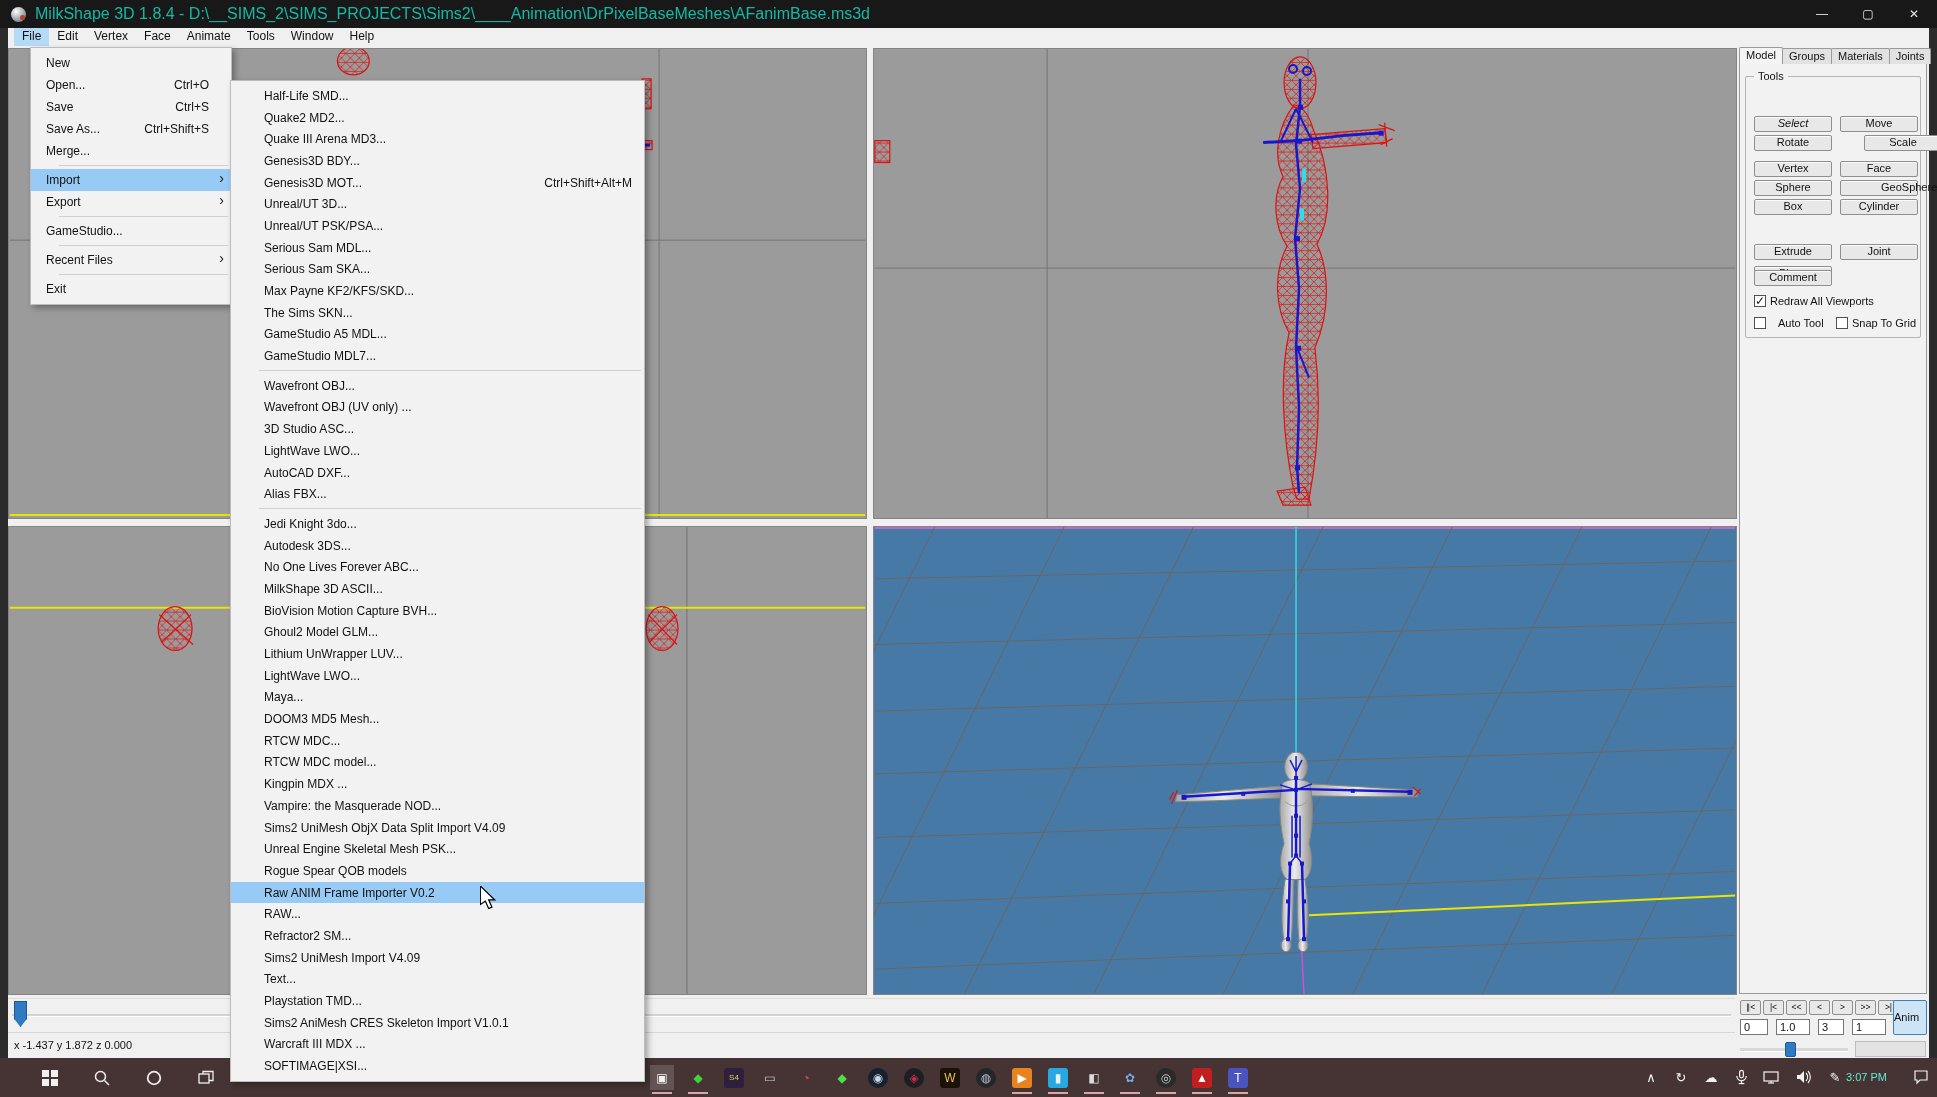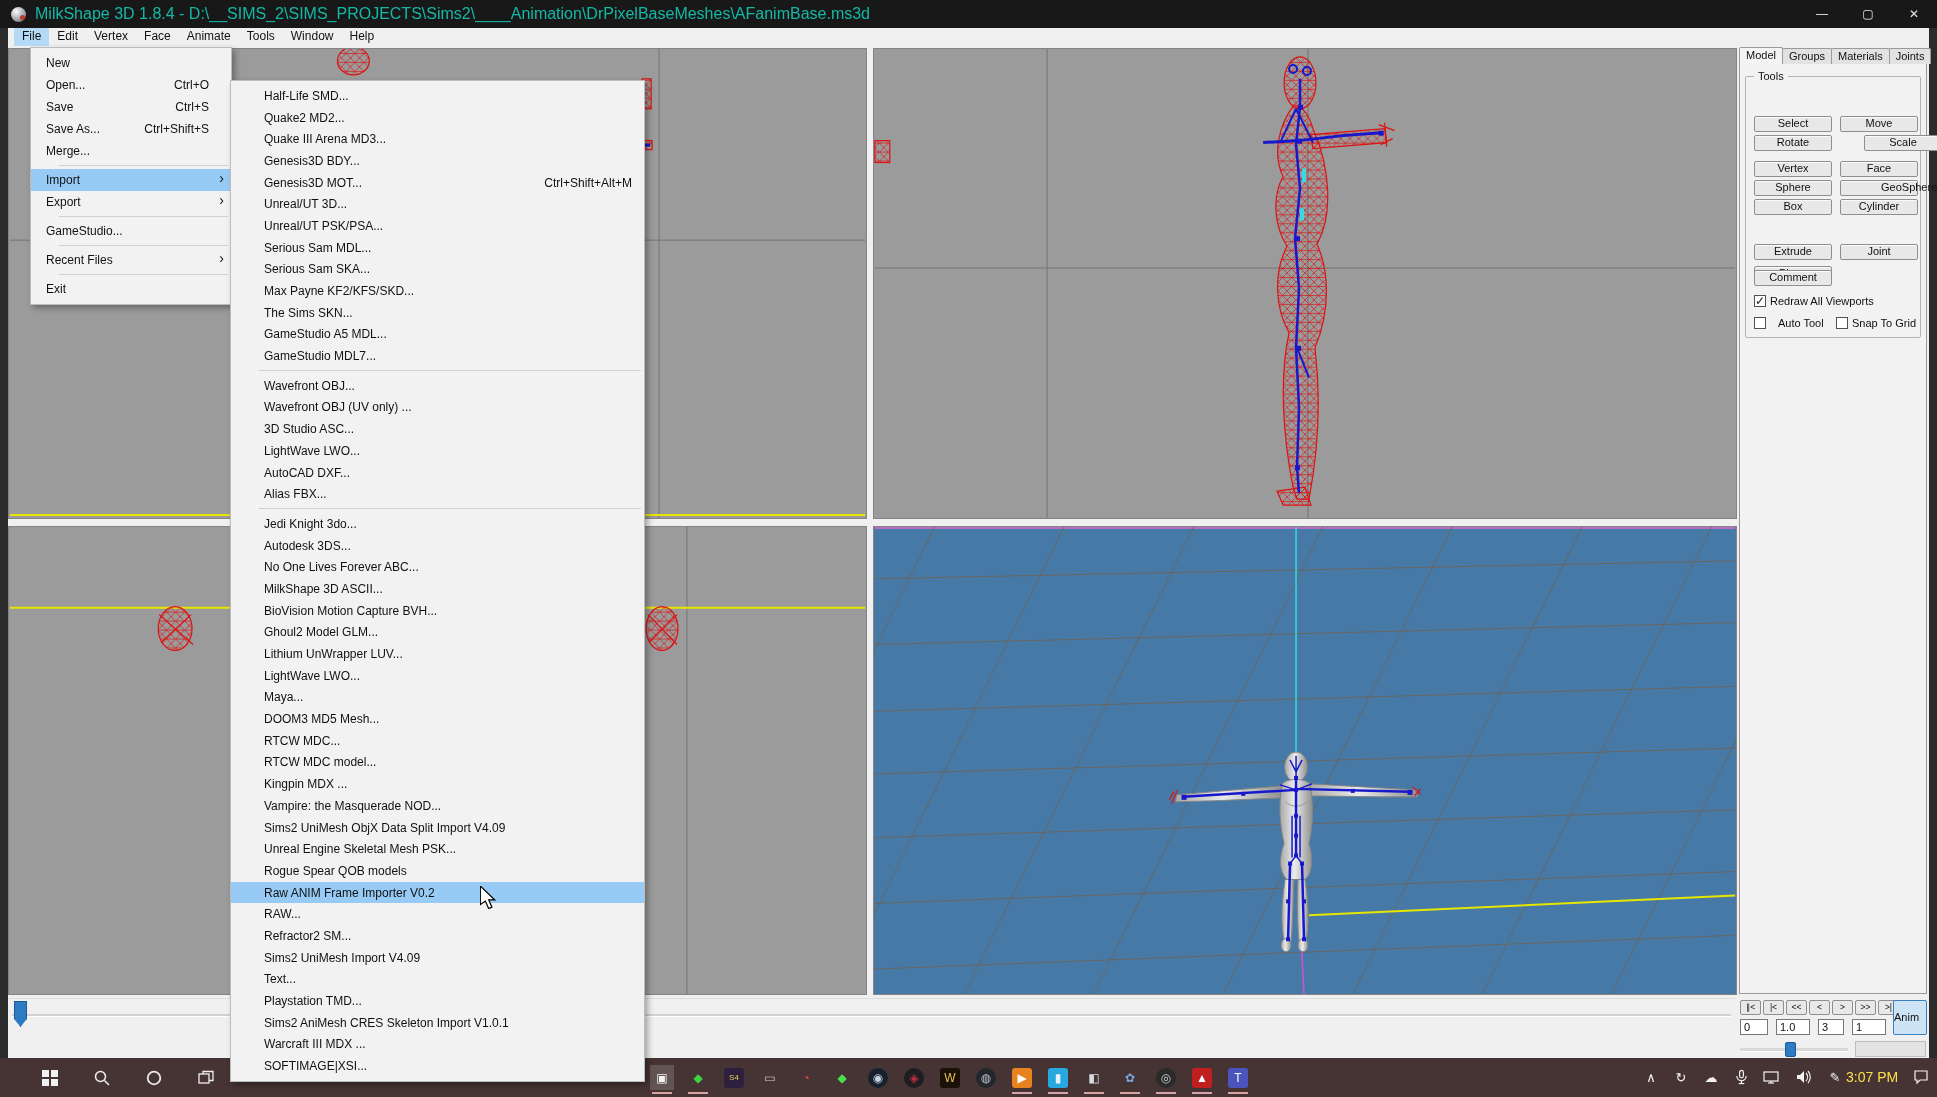--- a/index.html
+++ b/index.html
@@ -80,21 +80,21 @@
   #import-menu .menu-sep{height:8px}
   .menu-sep::after{content:"";position:absolute;left:28px;right:3px;top:3px;border-top:1px solid #d0d0d0}
 
   
   .taskbar{position:absolute;left:0;top:1058px;width:1937px;height:39px;background:var(--taskbar,#463434);z-index:40;color:#f0f0f0}
   .tb-tile{position:absolute;top:7px;width:24px;height:25px;display:flex;align-items:center;justify-content:center}
   .tb-tile.active{background:rgba(255,255,255,.16)}
   .tb-glyph{width:20px;height:20px;border-radius:3px;display:flex;align-items:center;justify-content:center;font-size:12px;line-height:20px}
   .tb-underline{position:absolute;top:34px;height:2px;width:20px;background:#d8a4a4}
   .tray-ic{position:absolute;top:7px;width:26px;height:24px;display:flex;align-items:center;justify-content:center;font-size:13px;color:#f2f2f2}
-  .tb-time{position:absolute;top:0;height:39px;line-height:39px;font-size:14px;color:#fde047}
+  .tb-time{position:absolute;top:0;height:39px;line-height:39px;font-size:11px;color:#5eead4}
 
   .cursor{position:absolute;left:480px;top:886px;z-index:60}
 </style>
 </head>
 <body>
 
 <div class="titlebar">
   <div class="app-icon"></div>
   <div class="title-text">MilkShape 3D 1.8.4 - D:\__SIMS_2\SIMS_PROJECTS\Sims2\____Animation\DrPixelBaseMeshes\AFanimBase.ms3d</div>
   <div class="win-controls">
@@ -244,21 +244,21 @@
     <div class="tabs" id="panel-tabs">
         <div class="tab active">Model</div>
         <div class="tab">Groups</div>
         <div class="tab">Materials</div>
         <div class="tab">Joints</div>
       </div>
     <div class="panel-page">
       <div class="groupbox">
         <div class="groupbox-label">Tools</div>
         <div id="tool-buttons">
-            <div class="tool-btn" style="left: 8px; top: 39px;">Select</div>
+            <div class="tool-btn" style="left: 8px; top: 39px; font-style: italic;">Select</div>
             <div class="tool-btn" style="left: 94px; top: 39px;">Move</div>
             <div class="tool-btn" style="left: 8px; top: 58px;">Rotate</div>
             <div class="tool-btn" style="left: 94px; top: 58px; margin-left: 24px;">Scale</div>
             <div class="tool-btn" style="left: 8px; top: 84px;">Vertex</div>
             <div class="tool-btn" style="left: 94px; top: 84px;">Face</div>
             <div class="tool-btn" style="left: 8px; top: 103px;">Sphere</div>
             <div class="tool-btn" style="left: 94px; top: 103px; padding-left: 40px;">GeoSphere</div>
             <div class="tool-btn" style="left: 8px; top: 122px;">Box</div>
             <div class="tool-btn" style="left: 94px; top: 122px;">Cylinder</div>
             <div class="tool-btn" style="left: 8px; top: 153px; margin-top: 36px;">Plane</div>
@@ -301,20 +301,23 @@
     <div class="anim-go">Anim</div>
     <div class="mini-track"></div>
     <div class="mini-thumb"></div>
     <div class="mini-box"></div>
   </div>
 
   <div class="kf-bar">
     <div class="kf-track"></div>
     <div class="kf-thumb"></div>
   </div>
+  <div class="statusbar">
+    <span>x -1.437 y 1.872 z 0.000</span>
+  </div>
 </div>
 
 <div class="menu" id="file-menu">
     <div class="menu-item">
       <span class="lbl">New</span>
     </div>
     <div class="menu-item">
       <span class="lbl">Open...</span>
       <span class="sc">Ctrl+O</span>
     </div>

